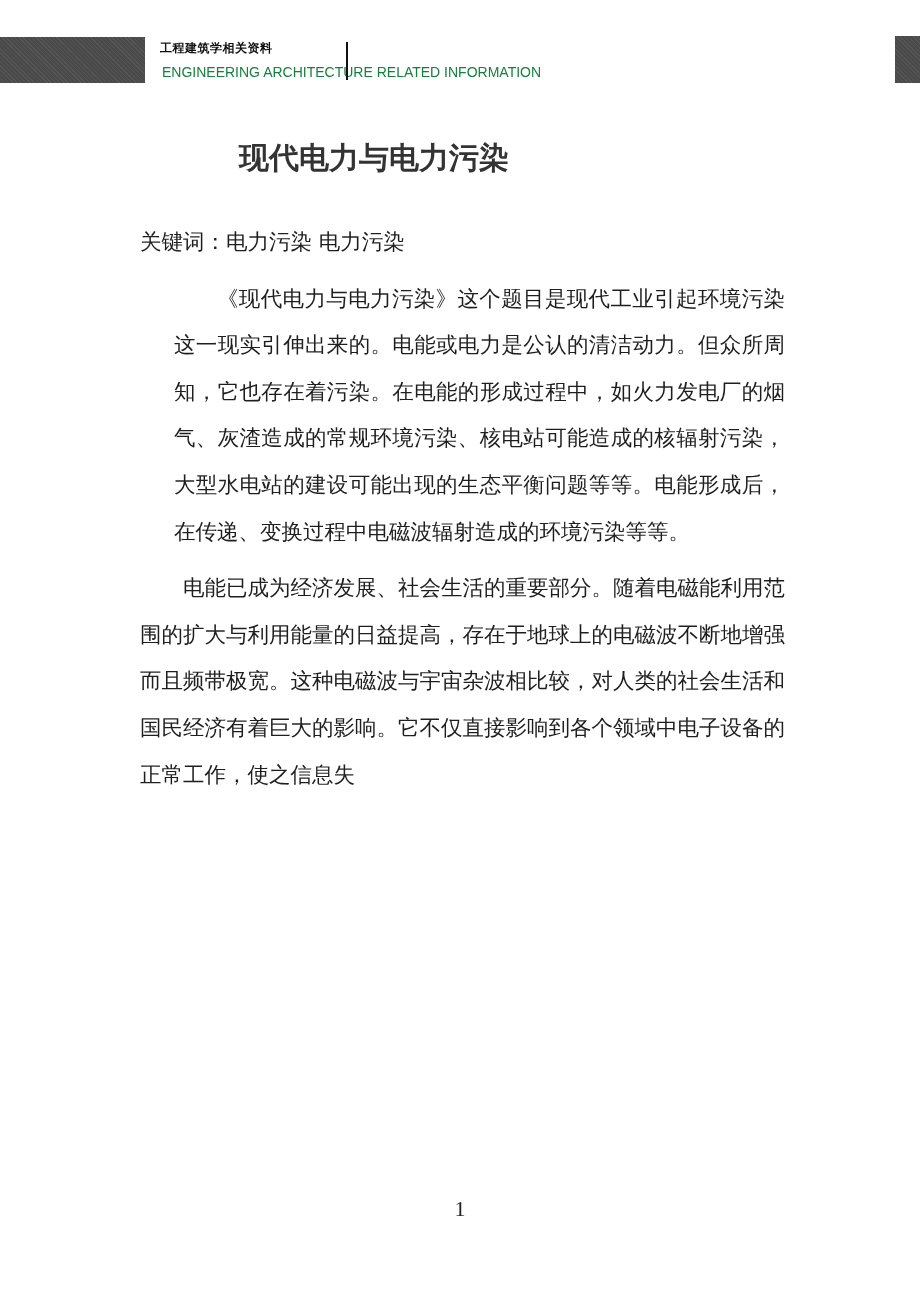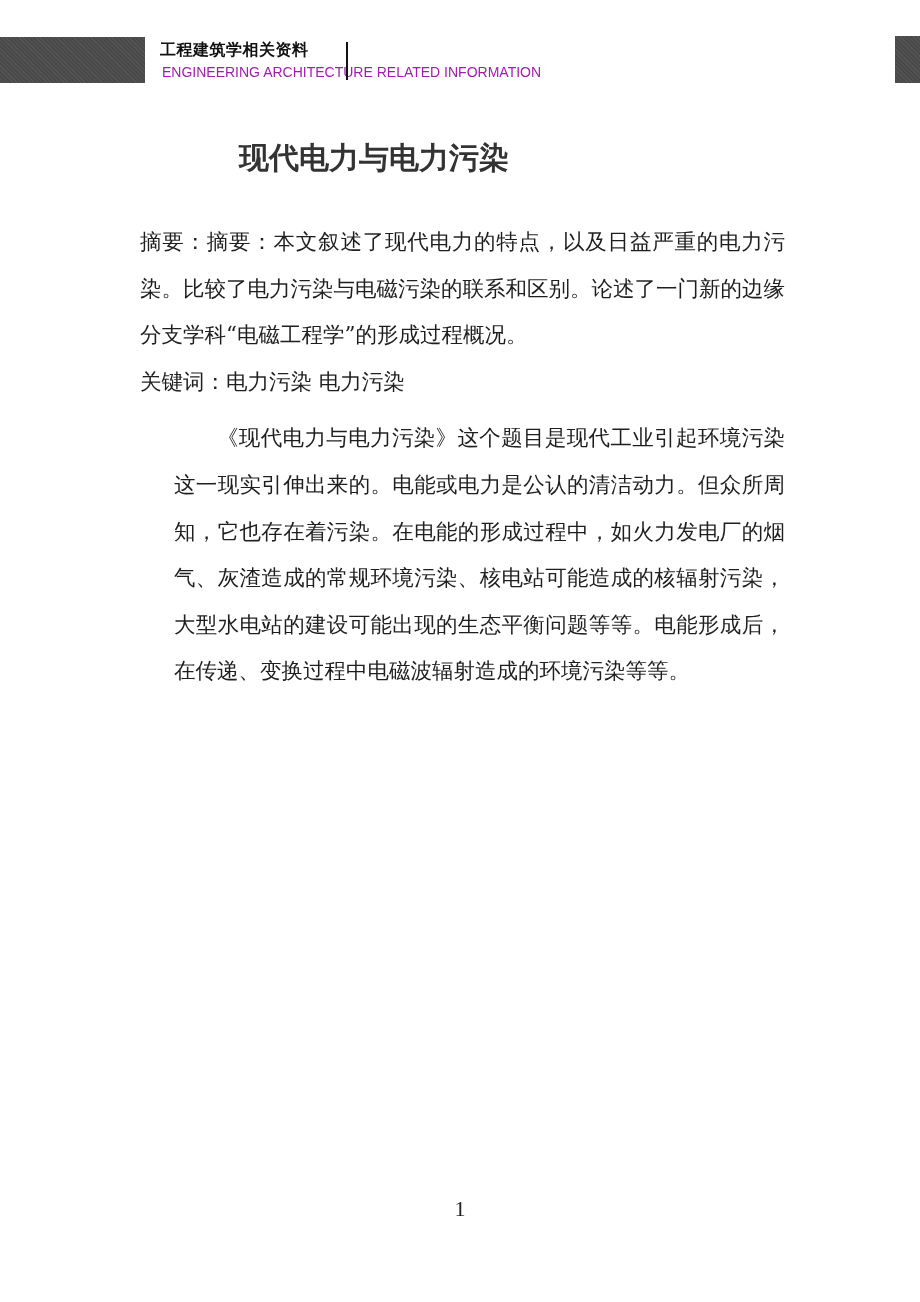--- a/index.html
+++ b/index.html
@@ -14,26 +14,26 @@
     background-image: repeating-linear-gradient(45deg, rgba(255,255,255,0.06) 0 1px, transparent 1px 3px);
   }
   .band-right {
     position: absolute; left: 895px; top: 36px; width: 25px; height: 47px;
     background: #4a4a4a;
     background-image: repeating-linear-gradient(45deg, rgba(255,255,255,0.06) 0 1px, transparent 1px 3px);
   }
   .hdr-cn {
     position: absolute; left: 160px; top: 40px;
     font-family: "DejaVu Sans", "Liberation Sans", sans-serif;
-    font-size: 16px; font-weight: bold; color: #111; letter-spacing: 0.5px;
+    font-size: 12px; font-weight: bold; color: #111; letter-spacing: 0.5px;
   }
   .hdr-en {
     position: absolute; left: 162px; top: 64px;
     font-family: "Liberation Sans", "DejaVu Sans", sans-serif;
-    font-size: 14px; color: #a21caf; letter-spacing: 0px;
+    font-size: 14px; color: #15803d; letter-spacing: 0px;
   }
   .hdr-bar {
     position: absolute; left: 346px; top: 42px; width: 2px; height: 38px; background: #111;
   }
   .title {
     position: absolute; left: 0; width: 748px; top: 138px; text-align: center;
     font-family: "DejaVu Sans", "Liberation Sans", sans-serif;
     font-size: 30px; font-weight: bold; color: #333;
   }
   .body-text {
@@ -52,18 +52,18 @@
 
 <div class="band-left"></div>
 <div class="band-right"></div>
 <div class="hdr-cn">工程建筑学相关资料</div>
 <div class="hdr-en">ENGINEERING ARCHITECTURE RELATED INFORMATION</div>
 <div class="hdr-bar"></div>
 
 <div class="title">现代电力与电力污染</div>
 
 <div class="body-text">
-  <p>摘要：摘要：本文叙述了现代电力的特点，以及日益严重的电力污染。比较了电力污染与电磁污染的联系和区别。论述了一门新的边缘分支学科“电磁工程学”的形成过程概况。</p>
   <p style="margin-bottom:10px;">关键词：电力污染 电力污染</p>
   <p class="indent" style="margin-bottom:10px;margin-left:34px;">《现代电力与电力污染》这个题目是现代工业引起环境污染这一现实引伸出来的。电能或电力是公认的清洁动力。但众所周知，它也存在着污染。在电能的形成过程中，如火力发电厂的烟气、灰渣造成的常规环境污染、核电站可能造成的核辐射污染，大型水电站的建设可能出现的生态平衡问题等等。电能形成后，在传递、变换过程中电磁波辐射造成的环境污染等等。</p>
+  <p class="indent">电能已成为经济发展、社会生活的重要部分。随着电磁能利用范围的扩大与利用能量的日益提高，存在于地球上的电磁波不断地增强而且频带极宽。这种电磁波与宇宙杂波相比较，对人类的社会生活和国民经济有着巨大的影响。它不仅直接影响到各个领域中电子设备的正常工作，使之信息失</p>
 </div>
 
 <div class="page-num">1</div>
 
 </body></html>

